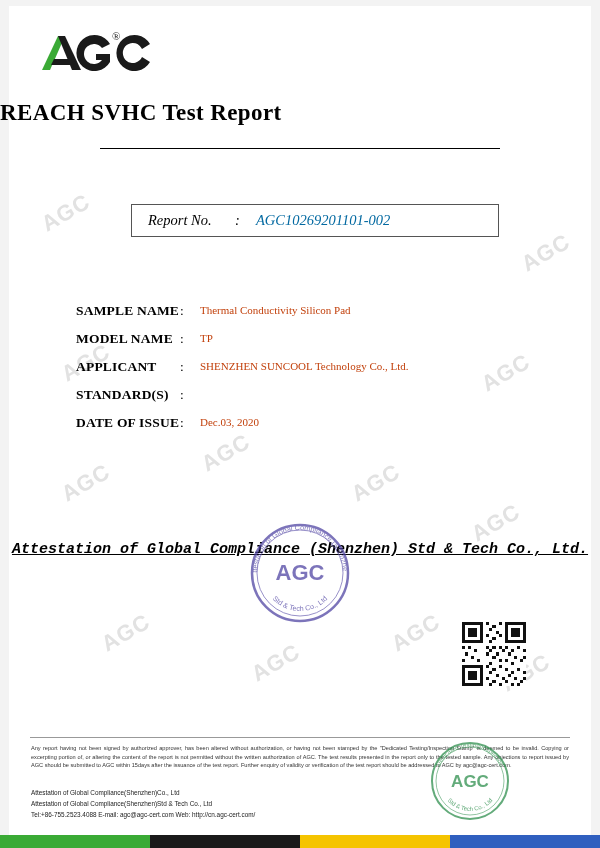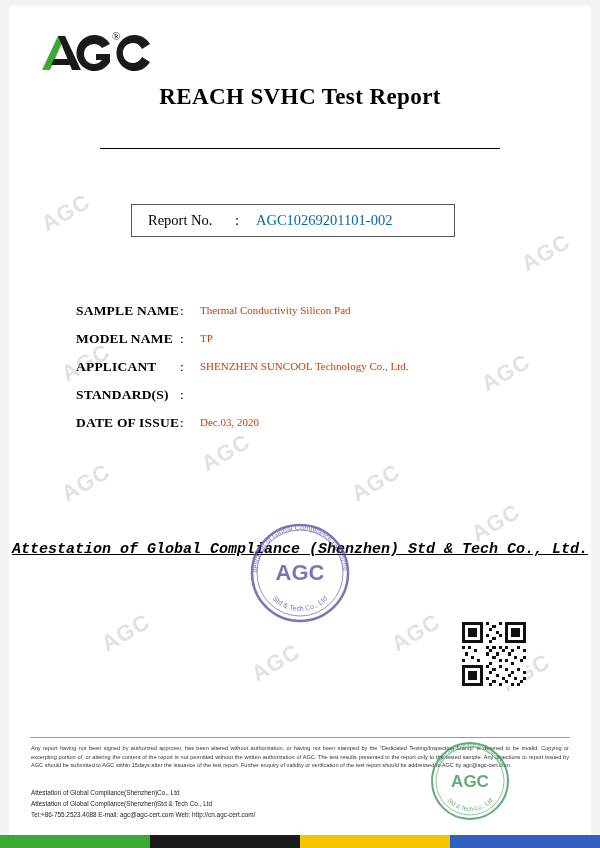--- a/index.html
+++ b/index.html
@@ -35,46 +35,47 @@
     font-size: 11px;
     color: #222;
     font-family: "Liberation Serif", serif;
   }
 
   
   .title {
     position: absolute;
     left: 0;
     right: 0;
-    top: 84px;
-    text-align: center;
+    top: 100px;
+    text-align: left;
     font-size: 23px;
     font-weight: bold;
     letter-spacing: 0.4px;
     color: #000;
     font-family: "Liberation Serif", serif;
   }
   .title-rule {
     position: absolute;
     left: 100px;
     width: 400px;
     top: 148px;
     height: 1px;
     background: #000;
   }
 
   
   .report-box {
     position: absolute;
     left: 131px;
     top: 204px;
-    width: 324px;
+    width: 368px;
     height: 33px;
     border: 1px solid #555;
     box-sizing: border-box;
+    font-style: italic;
   }
   .report-label {
     position: absolute;
     left: 16px;
     top: 7px;
     font-size: 14.5px;
     color: #000;
   }
   .report-colon {
     position: absolute;

